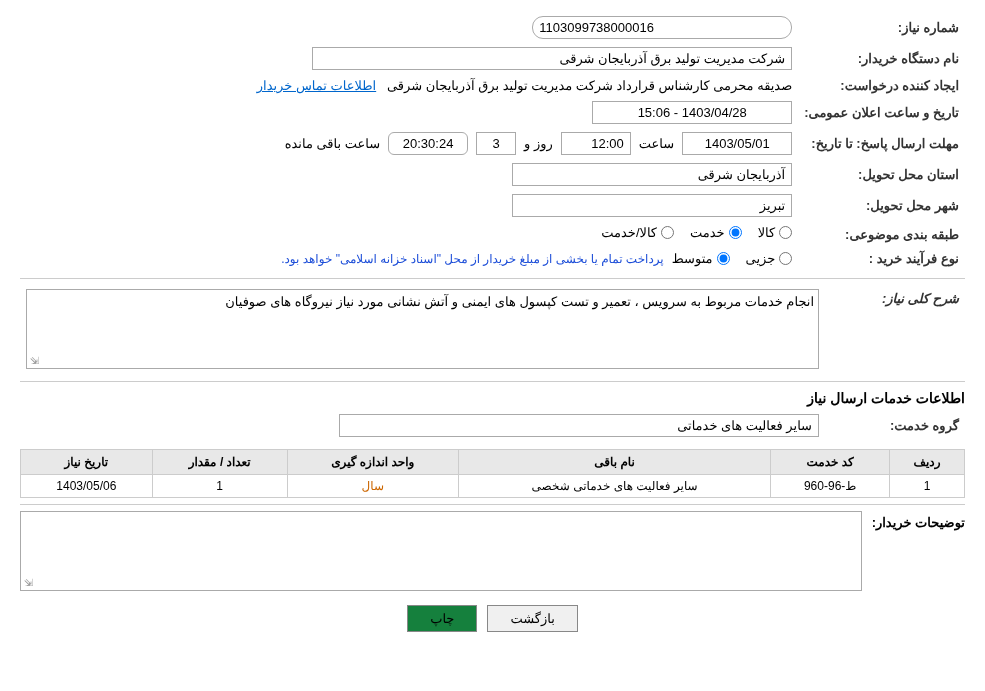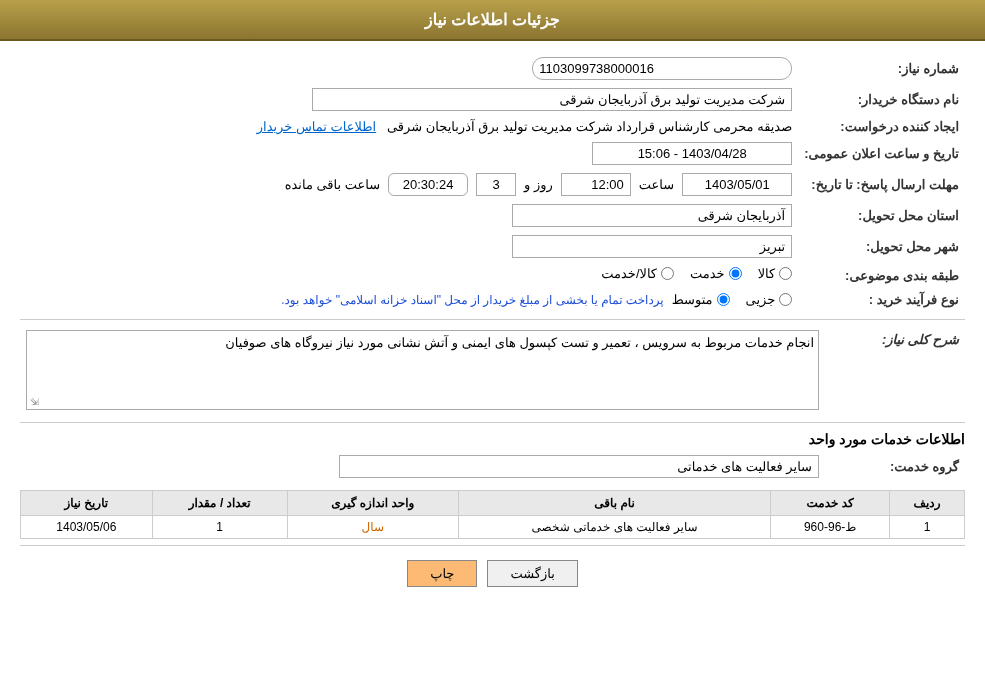--- a/index.html
+++ b/index.html
@@ -131,21 +131,21 @@
     }
     .btn {
       padding: 5px 22px;
       border: 1px solid #888;
       cursor: pointer;
       font-family: Tahoma, Arial, sans-serif;
       font-size: 13px;
       min-width: 70px;
     }
     .btn-print {
-      background: #fdba74;
+      background: #15803d;
     }
     .btn-back {
       background: #f0f0f0;
     }
     .sub-section-title {
       font-weight: bold;
       font-size: 14px;
       margin: 8px 0 4px 0;
       text-align: right;
     }
@@ -170,23 +170,20 @@
     }
     .full-width-box {
       flex: 1;
     }
   </style>
 </head>
 <body>
 
 <div class="page-wrapper">
 
-  <div class="header-bar">
-    <span>جزئیات اطلاعات نیاز</span>
-  </div>
 
   <div class="content">
 
     <table class="info-table">
 
       <tbody>
           <tr>
         <td class="label-cell">شماره نیاز:</td>
         <td class="value-cell">
           <div class="input-box" style="min-width:260px; text-align:left;border-radius:11px;">1103099738000016</div>
@@ -297,21 +294,21 @@
             <span>انجام خدمات مربوط به سرویس ، تعمیر و تست کپسول های ایمنی و آتش نشانی مورد نیاز نیروگاه های صوفیان</span>
             <span style="position:absolute;bottom:2px;left:4px;color:#aaa;font-size:10px;">⇲</span>
           </div>
         </td>
       </tr>
     </tbody>
       </table>
 
     <hr class="divider">
 
-    <div class="sub-section-title">اطلاعات خدمات مورد واحد</div>
+    <div class="sub-section-title">اطلاعات خدمات ارسال نیاز</div>
 
     <table class="info-table">
       <tbody>
           <tr>
         <td class="label-cell">گروه خدمت:</td>
         <td class="value-cell">
           <div class="input-box input-box-wide">سایر فعالیت های خدماتی</div>
         </td>
       </tr>
     </tbody>
@@ -335,20 +332,29 @@
             <td>سایر فعالیت های خدماتی شخصی</td>
             <td style="color: rgb(204, 102, 0);">سال</td>
             <td>1</td>
             <td>1403/05/06</td>
           </tr>
         </tbody>
     </table>
 
     <hr class="divider">
 
+    <div class="buyer-description-container">
+      <div class="buyer-label">توضیحات خریدار:</div>
+      <div class="full-width-box">
+        <div class="description-area" style="min-height:80px; position:relative;">
+          <span></span>
+          <span style="position:absolute;bottom:2px;left:4px;color:#aaa;font-size:10px;">⇲</span>
+        </div>
+      </div>
+    </div>
 
     <div class="btn-row">
       <button class="btn btn-back">بازگشت</button>
       <button class="btn btn-print">چاپ</button>
     </div>
 
   </div>
 </div>
 
 </body></html>

